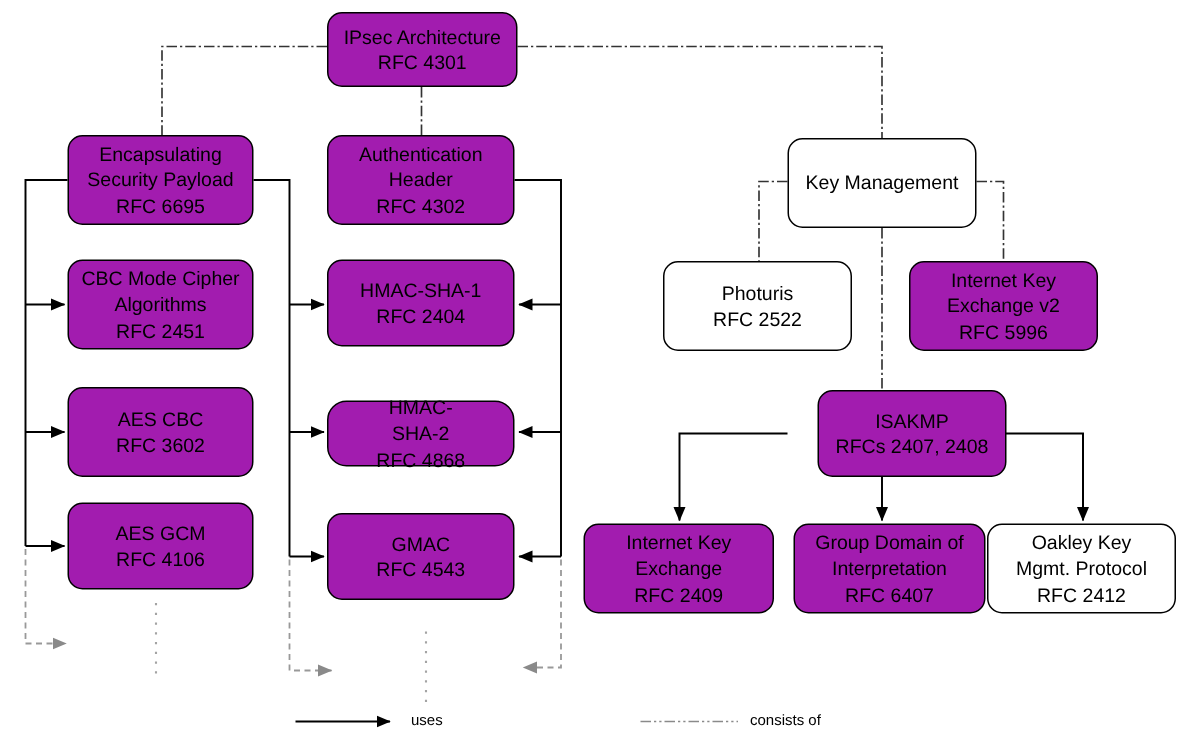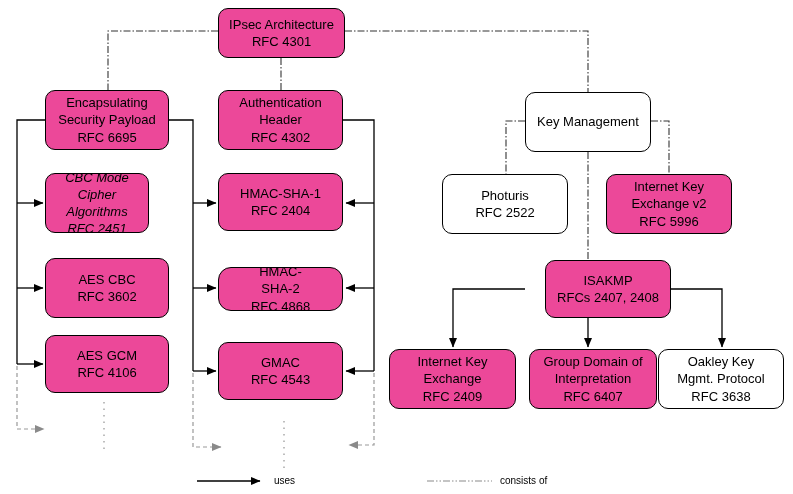--- a/index.html
+++ b/index.html
@@ -8,21 +8,21 @@
     font-family:"Liberation Sans", sans-serif;color:#000;
   }
   #connectors{position:absolute;left:0;top:0;width:793px;height:494px;}
   .node{
     position:absolute;box-sizing:border-box;
     border:1.6px solid #000;border-radius:10px;
     display:flex;align-items:center;justify-content:center;
     text-align:center;font-size:13px;line-height:1.32;
     white-space:pre-line;
   }
-  .blue{background:#ec4899;}
+  .blue{background:#a21caf;}
   .white{background:#ffffff;}
   .legend-label{
     position:absolute;font-size:10px;line-height:14px;
   }
 </style>
 </head>
 <body>
 
 <svg id="connectors" viewBox="0 0 793 494" xmlns="http://www.w3.org/2000/svg">
   <defs>
@@ -82,21 +82,21 @@
 <div class="node blue" style="left:218px;top:8px;width:127px;height:50px;">IPsec Architecture
 RFC 4301</div>
 <div class="node blue" style="left:45px;top:90px;width:124px;height:60px;">Encapsulating
 Security Payload
 RFC 6695</div>
 <div class="node blue" style="left:218px;top:90px;width:125px;height:60px;">Authentication
 Header
 RFC 4302</div>
 <div class="node white" style="left:525px;top:92px;width:126px;height:60px;">Key Management</div>
 
-<div class="node blue" style="left:45px;top:173px;width:104px;height:60px;font-style:italic;">CBC Mode Cipher
+<div class="node blue" style="left:45px;top:173px;width:124px;height:60px;">CBC Mode Cipher
 Algorithms
 RFC 2451</div>
 <div class="node blue" style="left:218px;top:173px;width:125px;height:58px;">HMAC-SHA-1
 RFC 2404</div>
 <div class="node white" style="left:442px;top:174px;width:126px;height:60px;">Photuris
 RFC 2522</div>
 <div class="node blue" style="left:606px;top:174px;width:126px;height:60px;">Internet Key
 Exchange v2
 RFC 5996</div>
 
@@ -114,16 +114,16 @@
 RFC 4543</div>
 
 <div class="node blue" style="left:389px;top:349px;width:127px;height:60px;">Internet Key
 Exchange
 RFC 2409</div>
 <div class="node blue" style="left:529px;top:349px;width:128px;height:60px;">Group Domain of
 Interpretation
 RFC 6407</div>
 <div class="node white" style="left:658px;top:349px;width:126px;height:60px;">Oakley Key
 Mgmt. Protocol
-RFC 3638</div>
+RFC 2412</div>
 
 <div class="legend-label" style="left:274px;top:474px;">uses</div>
 <div class="legend-label" style="left:500px;top:474px;">consists of</div>
 
 </body></html>

